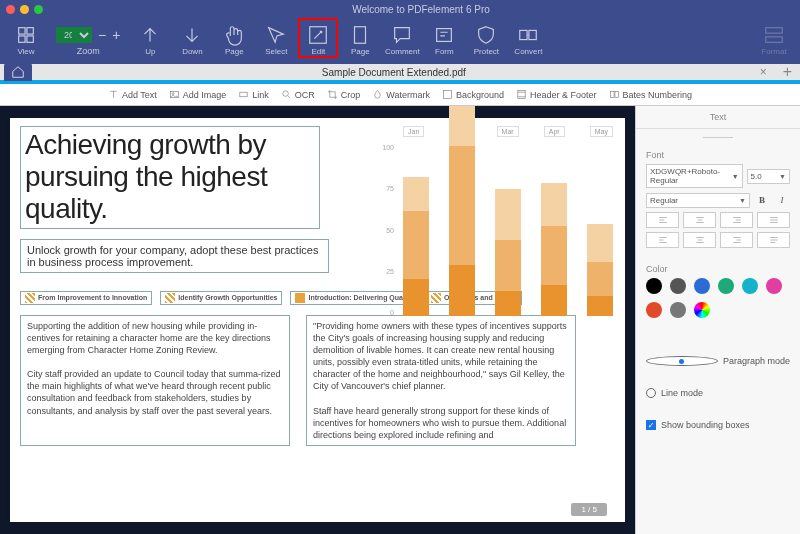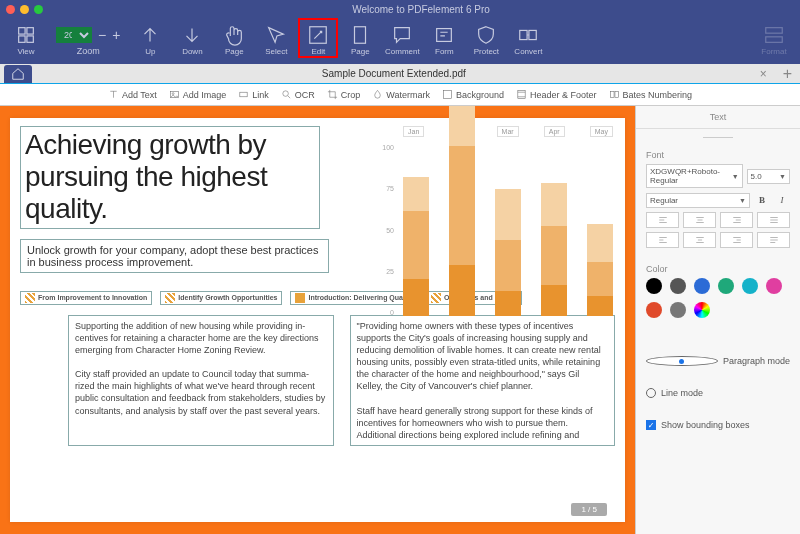--- a/index.html
+++ b/index.html
@@ -13,39 +13,39 @@
 .tbtn .ic { width:22px; height:22px; display:flex; align-items:center; justify-content:center; }
 .tbtn .lbl { font-size:8px; margin-top:1px; }
 .tbtn svg { stroke:#c7cbe0; stroke-width:1.3; fill:none; }
 .tsep { margin:0 6px; }
 .zoom-box { display:flex; flex-direction:column; align-items:center; padding-top:4px;}
 .zoom-row { display:flex; align-items:center; gap:6px; height:22px;}
 .zoom-sel { background:#15803d; color:#c7cbe0; border:none; font-size:9px; padding:2px 4px; width:36px;}
 .zoom-pm { color:#c7cbe0; font-size:14px; cursor:pointer; }
 .highlight { outline:2px solid red; }
 .format-btn { margin-left:auto; opacity:.35; pointer-events:none;}
-.tabbar { height:20px; background:#e6e6e6; display:flex; align-items:center; padding-left:4px; border-bottom:1px solid #0ea5e9;}
+.tabbar { height:20px; background:#e6e6e6; display:flex; align-items:center; padding-left:4px; border-bottom:4px solid #0ea5e9;}
 .home-tab { width:28px; height:18px; background:#3d4c8c; border-radius:3px 3px 0 0; display:flex; align-items:center; justify-content:center; margin-right:4px;}
 .home-tab svg{stroke:#fff;stroke-width:1.3;fill:none;}
 .doc-title { flex:1; text-align:center; font-size:10px; color:#333; }
 .tab-x { padding:0 8px; font-size:12px; color:#888; cursor:pointer;}
 .tab-plus { padding:0 8px; font-size:16px; color:#888; cursor:pointer;}
 .subtools { height:22px; background:#fff; border-bottom:1px solid #ccc; display:flex; align-items:center; justify-content:center; gap:12px; font-size:9px; color:#555;}
 .subtools .st { display:flex; align-items:center; gap:3px; cursor:pointer;}
 .subtools svg { width:11px; height:11px; stroke:#666; stroke-width:1.2; fill:none;}
 .workspace { display:flex; height:428px; }
-.canvas { flex:1; background:#f97316; padding:12px 10px; overflow:hidden; position:relative;}
+.canvas { flex:1; background:#0f172a; padding:12px 10px; overflow:hidden; position:relative;}
 .page { background:#fff; width:100%; height:100%; padding:8px 10px 20px; position:relative; box-shadow:0 0 4px rgba(0,0,0,.1);}
 .headline { border:1px solid #8aa; font-family:Helvetica; font-weight:300; font-size:28px; line-height:1.15; letter-spacing:-.5px; color:#222; width:300px; padding:2px 4px;}
 .sub { border:1px solid #8aa; font-size:11px; color:#333; width:309px; padding:4px 6px; margin-top:10px;}
 .labels { display:flex; gap:8px; margin-top:18px;}
 .lab { border:1px solid #8aa; display:flex; align-items:center; gap:3px; padding:1px 4px; font-size:7px; font-weight:bold; color:#555;}
 .lab .sq{ width:10px; height:10px; background:repeating-linear-gradient(45deg,#e8a23a 0 2px,transparent 2px 4px); }
 .lab.orange .sq{ background:#e8a23a;}
-.cols { display:flex; gap:16px; margin-top:10px;margin-left:48px;}
+.cols { display:flex; gap:16px; margin-top:10px;}
 .col { border:1px solid #8aa; font-size:9px; color:#444; line-height:1.35; width:270px; padding:4px 6px;}
 .chart { position:absolute; right:12px; top:8px; width:245px; height:190px; }
 .chart .months{position:absolute;top:0;left:35px;right:0;display:flex;justify-content:space-between;}
 .chart .mon{font-size:7px;color:#999;border:1px solid #ddd;padding:1px 4px;}
 .chart .ticks{position:absolute;left:0;top:18px;bottom:0;width:30px;display:flex;flex-direction:column;justify-content:space-between;font-size:7px;color:#aaa;text-align:right;padding-right:4px;}
 .bars{position:absolute;left:35px;right:0;top:18px;bottom:0;display:flex;justify-content:space-between;align-items:flex-end;}
 .bcol{width:26px;display:flex;flex-direction:column-reverse;}
 .s1{background:#e8932e;}.s2{background:#efb26a;}.s3{background:#f5d2a4;}
 .pagenum{position:absolute;right:18px;bottom:6px;background:#aaa;color:#fff;font-size:8px;padding:2px 10px;border-radius:2px;}
 .rpanel { width:165px; background:#f7f7f7; border-left:1px solid #ccc; display:flex; flex-direction:column; font-size:9px;}

